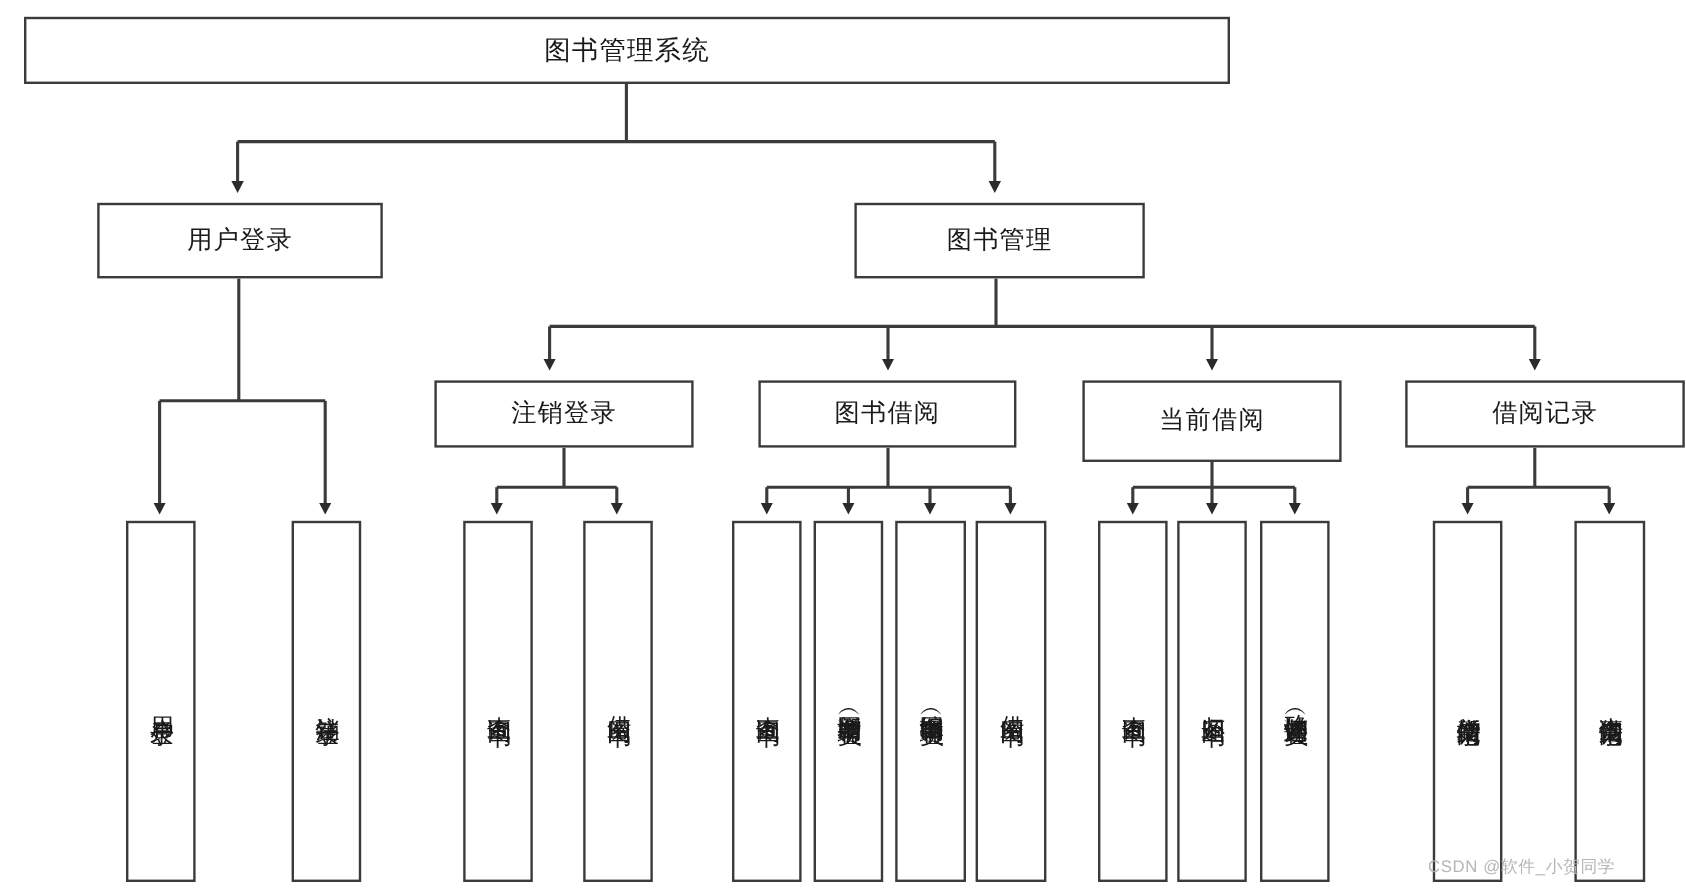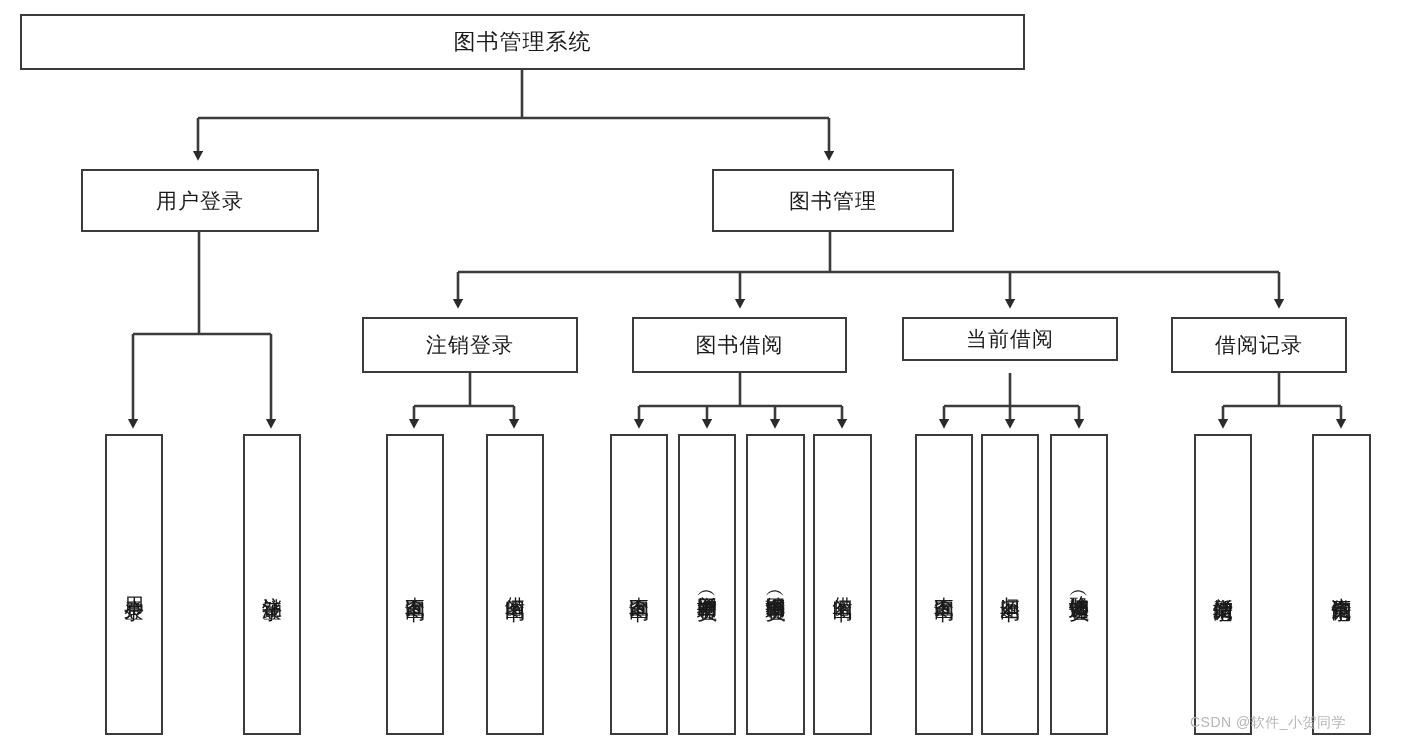--- a/index.html
+++ b/index.html
@@ -140,25 +140,25 @@
   </div>
 
   <div class="node horiz" style="left:362px; top:317px; width:216px; height:56px;">
     <span class="lbl">注销登录</span>
   </div>
 
   <div class="node horiz" style="left:632px; top:317px; width:215px; height:56px;">
     <span class="lbl">图书借阅</span>
   </div>
 
-  <div class="node horiz" style="left:902px; top:317px; width:216px; height:44px;">
+  <div class="node horiz" style="left:902px; top:317px; width:216px; height:68px;">
     <span class="lbl">当前借阅</span>
   </div>
 
-  <div class="node horiz" style="left:1171px; top:317px; width:176px; height:56px;">
+  <div class="node horiz" style="left:1171px; top:317px; width:233px; height:56px;">
     <span class="lbl">借阅记录</span>
   </div>
 
   <div class="node vert" style="left:105px; top:434px; width:58px; height:301px;">
     <span class="lbl">用户登录</span>
   </div>
 
   <div class="node vert" style="left:243px; top:434px; width:58px; height:301px;">
     <span class="lbl">注销登录</span>
   </div>

